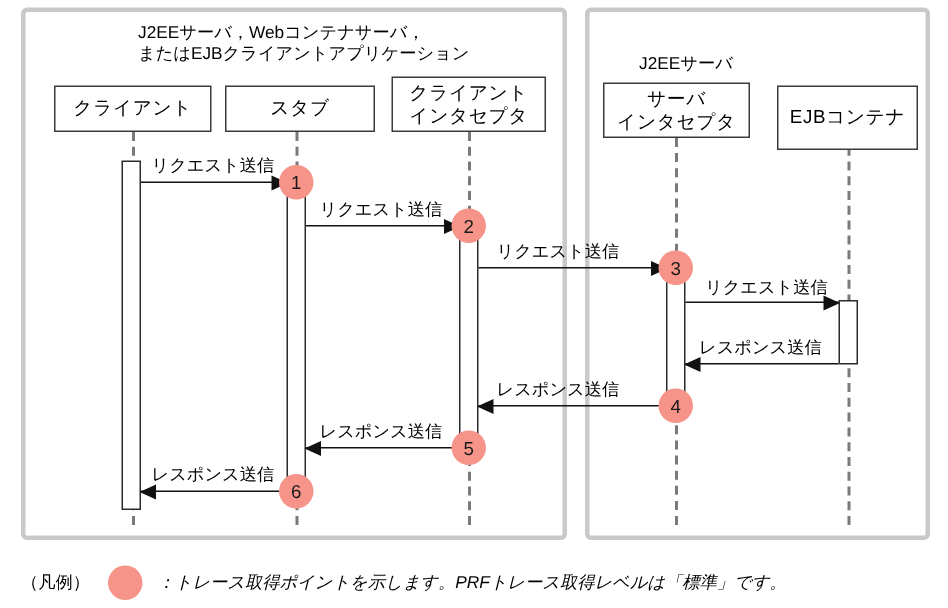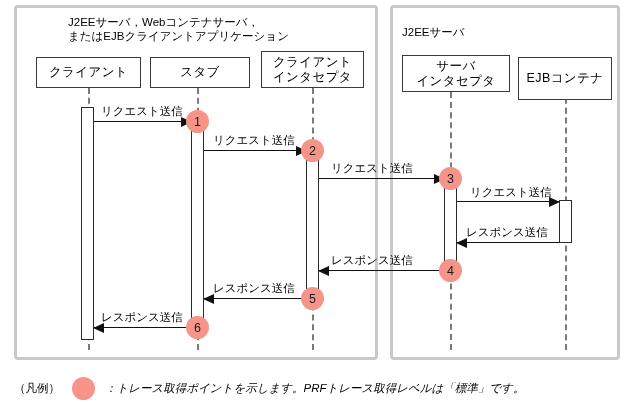--- a/index.html
+++ b/index.html
@@ -3,21 +3,21 @@
 <meta charset="utf-8">
 <style>
   html,body{margin:0;padding:0;background:#ffffff;}
   body{width:632px;height:405px;position:relative;overflow:hidden;
        font-family:"Liberation Sans","DejaVu Sans",sans-serif;color:#000;}
   #stage{position:absolute;left:0;top:0;width:632px;height:405px;}
 
   
   .panel{position:absolute;border:3px solid #c9c9c9;border-radius:4px;background:#fff;box-sizing:border-box;}
 
-  .panel-title{position:absolute;font-size:11.5px;line-height:14px;white-space:pre;color:#000;}
+  .panel-title{position:absolute;font-size:11.5px;line-height:14px;white-space:pre;color:#000;margin-left:24px;}
 
   
   .node{position:absolute;border:1.6px solid #3a3a3a;background:#fff;box-sizing:border-box;
         display:flex;align-items:center;justify-content:center;text-align:center;
         font-size:12.5px;line-height:14.5px;letter-spacing:.4px;}
   .node span{display:block;white-space:pre-line;}
 
   
   .lifeline{position:absolute;width:0;border-left:2px dashed #7a7a7a;}
 
@@ -47,42 +47,42 @@
 </head>
 <body>
 
 <div id="stage">
 
   <div class="panel" style="left:14px;top:5px;width:364px;height:355px;"></div>
   <div class="panel" style="left:390px;top:5px;width:230px;height:355px;"></div>
 
   <div class="panel-title" style="left:68px;top:15px;">J2EEサーバ，Webコンテナサーバ，
 またはEJBクライアントアプリケーション</div>
-  <div class="panel-title" style="left:402px;top:25px;">J2EEサーバ</div>
+  <div class="panel-title" style="left:402px;top:36px;">J2EEサーバ</div>
 
   <div class="lifeline" style="left:88px;top:88px;height:262px;"></div>
   <div class="lifeline" style="left:197px;top:88px;height:262px;"></div>
   <div class="lifeline" style="left:312px;top:88px;height:262px;"></div>
   <div class="lifeline" style="left:450px;top:92px;height:258px;"></div>
   <div class="lifeline" style="left:565px;top:88px;height:262px;"></div>
 
   <div class="node" style="left:36px;top:57px;width:105px;height:31px;">
     <span>クライアント</span>
   </div>
 
   <div class="node" style="left:150px;top:57px;width:100px;height:31px;">
     <span>スタブ</span>
   </div>
 
   <div class="node" style="left:261px;top:51px;width:103px;height:37px;">
     <span>クライアント
 インタセプタ</span>
   </div>
 
-  <div class="node" style="left:402px;top:55px;width:108px;height:37px;">
+  <div class="node" style="left:402px;top:55px;width:98px;height:37px;">
     <span>サーバ
 インタセプタ</span>
   </div>
 
   <div class="node" style="left:518px;top:57px;width:94px;height:43px;">
     <span>EJBコンテナ</span>
   </div>
 
   <div class="act" style="left:81px;top:107px;width:13px;height:233px;"></div>
   <div class="act" style="left:191px;top:121px;width:13px;height:206px;"></div>

